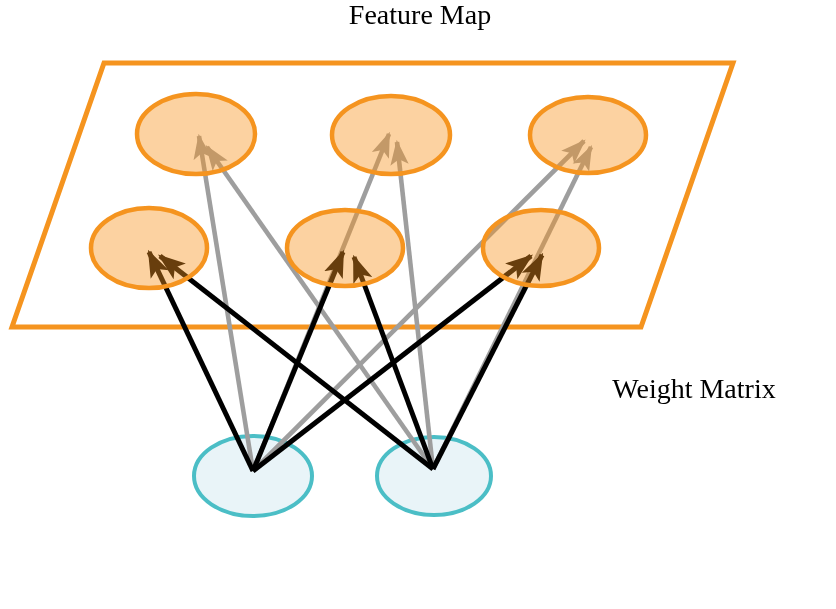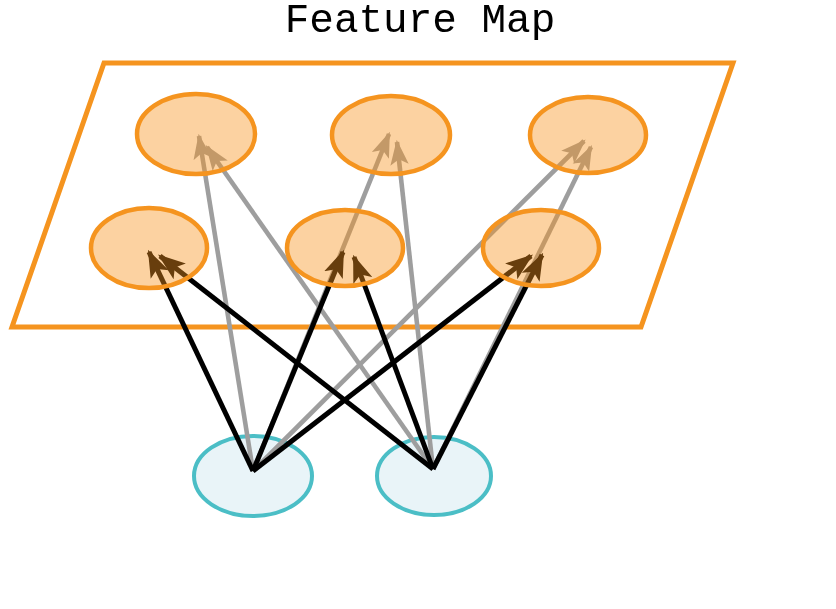--- a/index.html
+++ b/index.html
@@ -8,25 +8,25 @@
     width: 836px;
     height: 609px;
     background: #ffffff;
     overflow: hidden;
     font-family: "Liberation Sans", sans-serif;
   }
   .stage svg { position: absolute; left: 0; top: 0; }
   .label {
     position: absolute;
     transform: translateX(-50%);
-    font-size: 41px;
+    font-size: 28px;
     line-height: 1;
     color: #000000;
     white-space: nowrap;
-    font-family: Liberation Mono, monospace;
+    font-family: Liberation Serif, serif;
   }
 </style>
 </head>
 <body>
 
 <div class="stage">
   <svg id="diagram-svg" width="836" height="609" viewBox="0 0 836 609">
       <defs>
         <marker id="head-gray" viewBox="0 0 11 8" markerWidth="5.5" markerHeight="4.2" refX="10" refY="4" orient="auto" markerUnits="strokeWidth">
           <path d="M0,0 L11,4 L0,8 L2.5,4 Z" fill="#9E9E9E"></path>
@@ -51,13 +51,14 @@
       <line x1="433" y1="469" x2="354" y2="257" stroke="#000000" stroke-width="5" marker-end="url(#head-black)"></line>
       <line x1="433" y1="469" x2="542" y2="255" stroke="#000000" stroke-width="5" marker-end="url(#head-black)"></line>
       <ellipse cx="196" cy="134" rx="59" ry="40" fill="rgba(247,148,30,0.42)" stroke="#F5941F" stroke-width="4.5"></ellipse>
       <ellipse cx="391" cy="135" rx="59" ry="39" fill="rgba(247,148,30,0.42)" stroke="#F5941F" stroke-width="4.5"></ellipse>
       <ellipse cx="588" cy="135" rx="58" ry="38" fill="rgba(247,148,30,0.42)" stroke="#F5941F" stroke-width="4.5"></ellipse>
       <ellipse cx="149" cy="248" rx="58" ry="40" fill="rgba(247,148,30,0.42)" stroke="#F5941F" stroke-width="4.5"></ellipse>
       <ellipse cx="345" cy="248" rx="58" ry="38" fill="rgba(247,148,30,0.42)" stroke="#F5941F" stroke-width="4.5"></ellipse>
       <ellipse cx="541" cy="248" rx="58" ry="38" fill="rgba(247,148,30,0.42)" stroke="#F5941F" stroke-width="4.5"></ellipse>
     </svg>
   <div class="label" id="label-feature-map" style="left: 420px; top: 1px;">Feature Map</div>
+  <div class="label" id="label-weight-matrix" style="left: 694px; top: 375px;">Weight Matrix</div>
 </div>
 
 </body></html>

